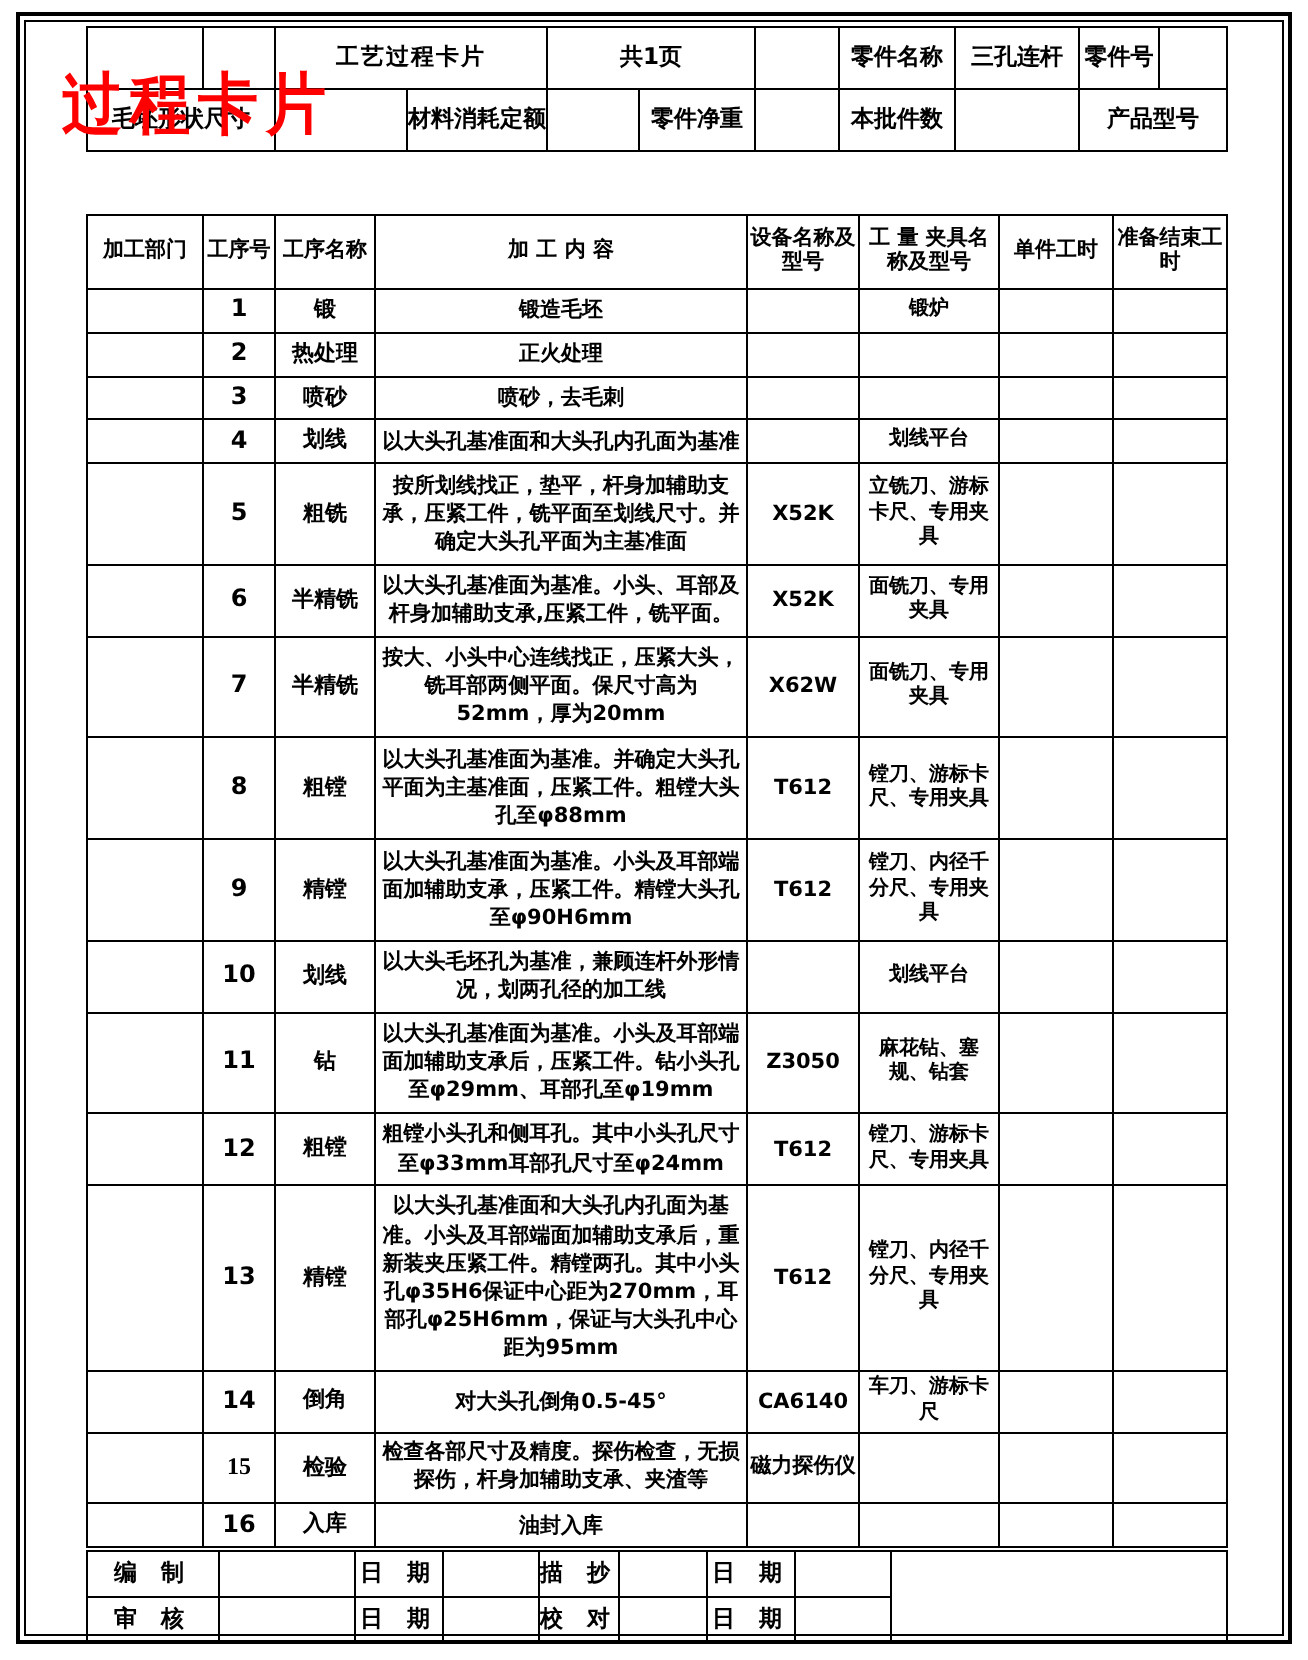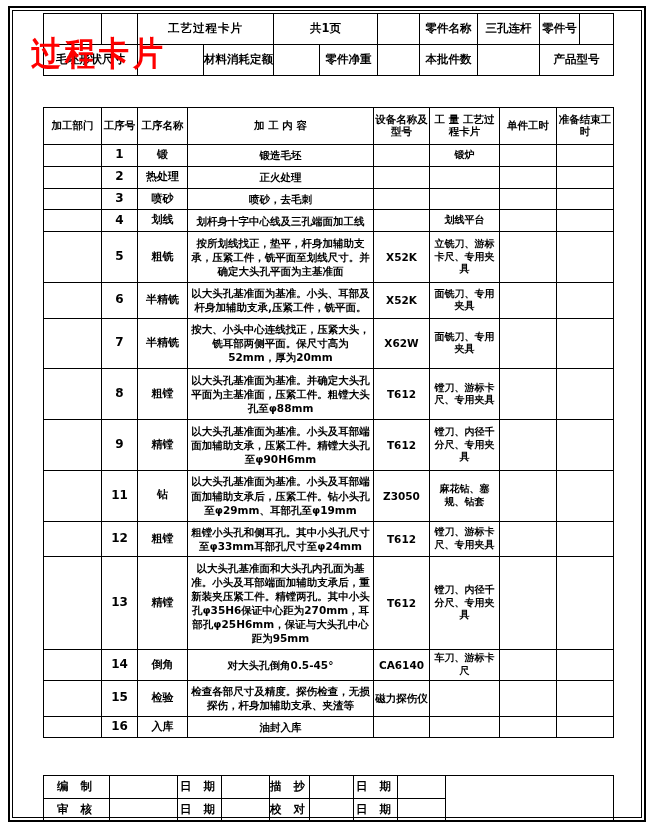--- a/index.html
+++ b/index.html
@@ -188,21 +188,21 @@
       <col style="width:57px">
         <col style="width:57px">
     </colgroup>
     <thead>
       <tr>
         <td class="colhead">加工部门</td>
         <td class="colhead">工序号</td>
         <td class="colhead">工序名称</td>
         <td class="colhead">加 工 内 容</td>
         <td class="colhead">设备名称及型号</td>
-        <td class="colhead">工 量 工艺过程卡片</td>
+        <td class="colhead">工 量 夹具名称及型号</td>
         <td class="colhead">单件工时</td>
         <td class="colhead">准备结束工时</td>
       </tr>
     </thead>
     <tbody id="process-body">
         <tr style="height: 21.75px;">
           <td class="dept"></td>
           <td class="seq">1</td>
           <td class="opname">锻</td>
           <td class="content ctr">锻造毛坯</td>
@@ -228,21 +228,21 @@
           <td class="content ctr">喷砂，去毛刺</td>
           <td class="equip"></td>
           <td class="tool"></td>
           <td class="utime"></td>
           <td class="stime"></td>
         </tr>
         <tr style="height: 21.75px;">
           <td class="dept"></td>
           <td class="seq">4</td>
           <td class="opname">划线</td>
-          <td class="content ctr">划杆身十字中心线及三孔端面加工线</td>
+          <td class="content ctr">以大头孔基准面和大头孔内孔面为基准</td>
           <td class="equip"></td>
           <td class="tool">划线平台</td>
           <td class="utime"></td>
           <td class="stime"></td>
         </tr>
         <tr style="height: 50.75px;">
           <td class="dept"></td>
           <td class="seq">5</td>
           <td class="opname">粗铣</td>
           <td class="content">按所划线找正，垫平，杆身加辅助支承，压紧工件，铣平面至划线尺寸。并确定大头孔平面为主基准面</td>
@@ -284,20 +284,30 @@
         <tr style="height: 50.75px;">
           <td class="dept"></td>
           <td class="seq">9</td>
           <td class="opname">精镗</td>
           <td class="content">以大头孔基准面为基准。小头及耳部端面加辅助支承，压紧工件。精镗大头孔至φ90H6mm</td>
           <td class="equip">T612</td>
           <td class="tool">镗刀、内径千分尺、专用夹具</td>
           <td class="utime"></td>
           <td class="stime"></td>
         </tr>
+        <tr style="height: 35.75px;">
+          <td class="dept"></td>
+          <td class="seq">10</td>
+          <td class="opname">划线</td>
+          <td class="content">以大头毛坯孔为基准，兼顾连杆外形情况，划两孔径的加工线</td>
+          <td class="equip"></td>
+          <td class="tool">划线平台</td>
+          <td class="utime"></td>
+          <td class="stime"></td>
+        </tr>
         <tr style="height: 50.75px;">
           <td class="dept"></td>
           <td class="seq">11</td>
           <td class="opname">钻</td>
           <td class="content">以大头孔基准面为基准。小头及耳部端面加辅助支承后，压紧工件。钻小头孔至φ29mm、耳部孔至φ19mm</td>
           <td class="equip">Z3050</td>
           <td class="tool">麻花钻、塞规、钻套</td>
           <td class="utime"></td>
           <td class="stime"></td>
         </tr>
@@ -324,21 +334,21 @@
         <tr style="height: 30.75px;">
           <td class="dept"></td>
           <td class="seq">14</td>
           <td class="opname">倒角</td>
           <td class="content ctr">对大头孔倒角0.5-45°</td>
           <td class="equip">CA6140</td>
           <td class="tool">车刀、游标卡尺</td>
           <td class="utime"></td>
           <td class="stime"></td>
         </tr>
-        <tr style="height: 35.75px;">
+        <tr style="height: 35.75px; font-family: Liberation Serif, serif;">
           <td class="dept"></td>
           <td class="seq">15</td>
           <td class="opname">检验</td>
           <td class="content">检查各部尺寸及精度。探伤检查，无损探伤，杆身加辅助支承、夹渣等</td>
           <td class="equip">磁力探伤仪</td>
           <td class="tool"></td>
           <td class="utime"></td>
           <td class="stime"></td>
         </tr>
         <tr style="height: 21.75px;">

